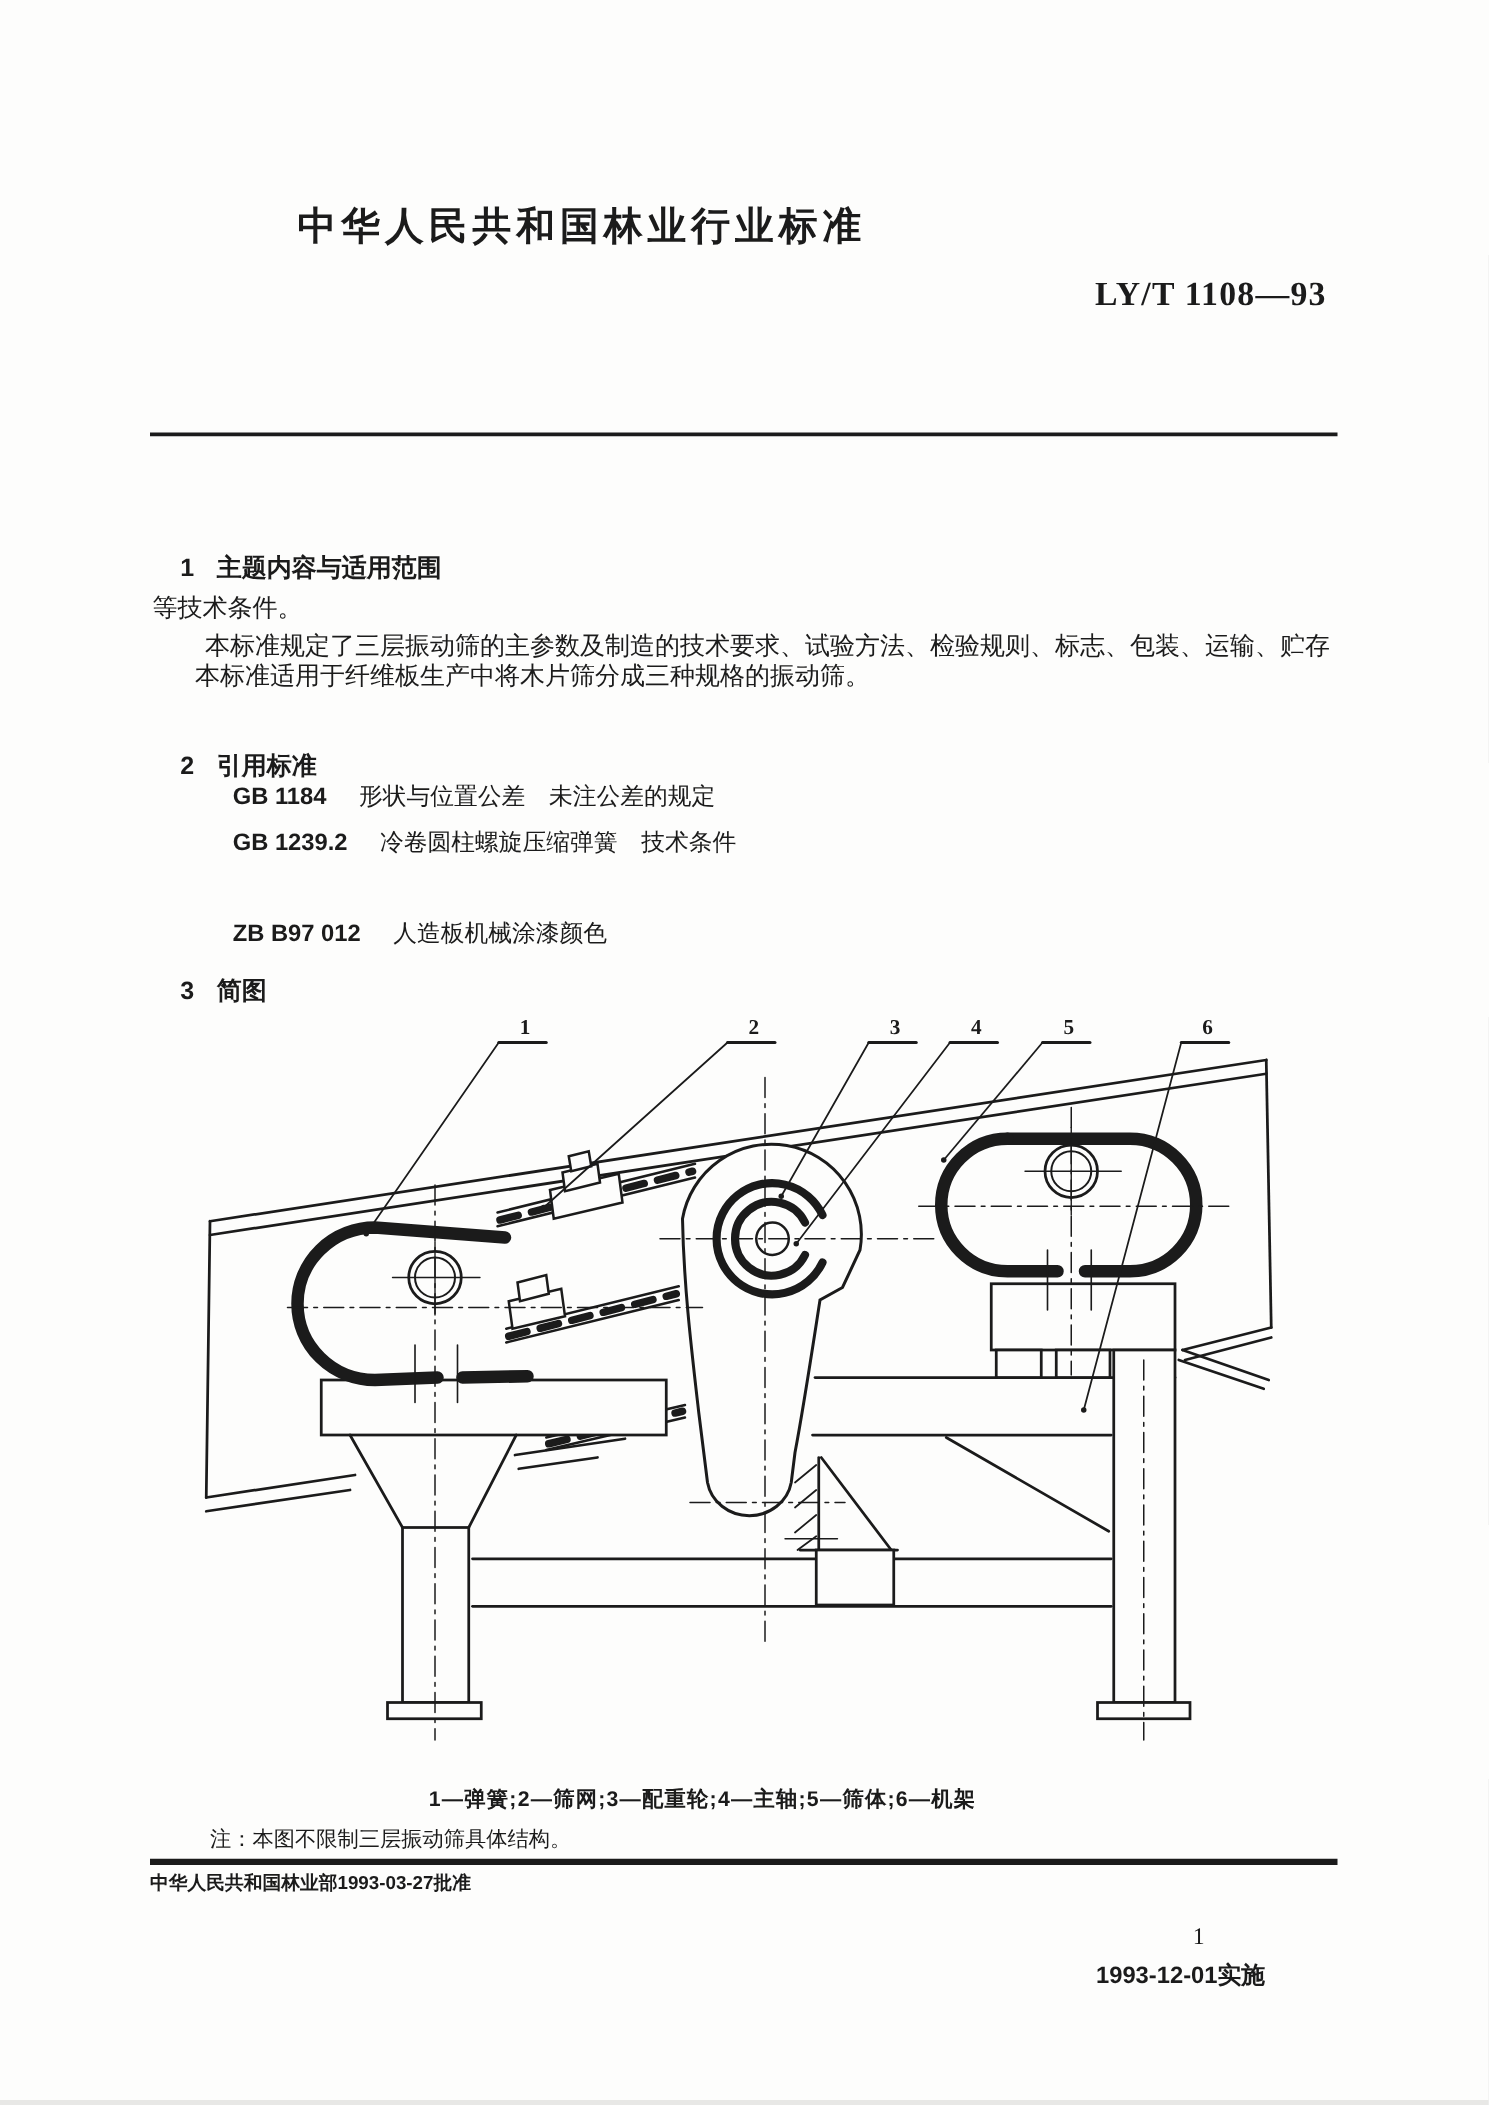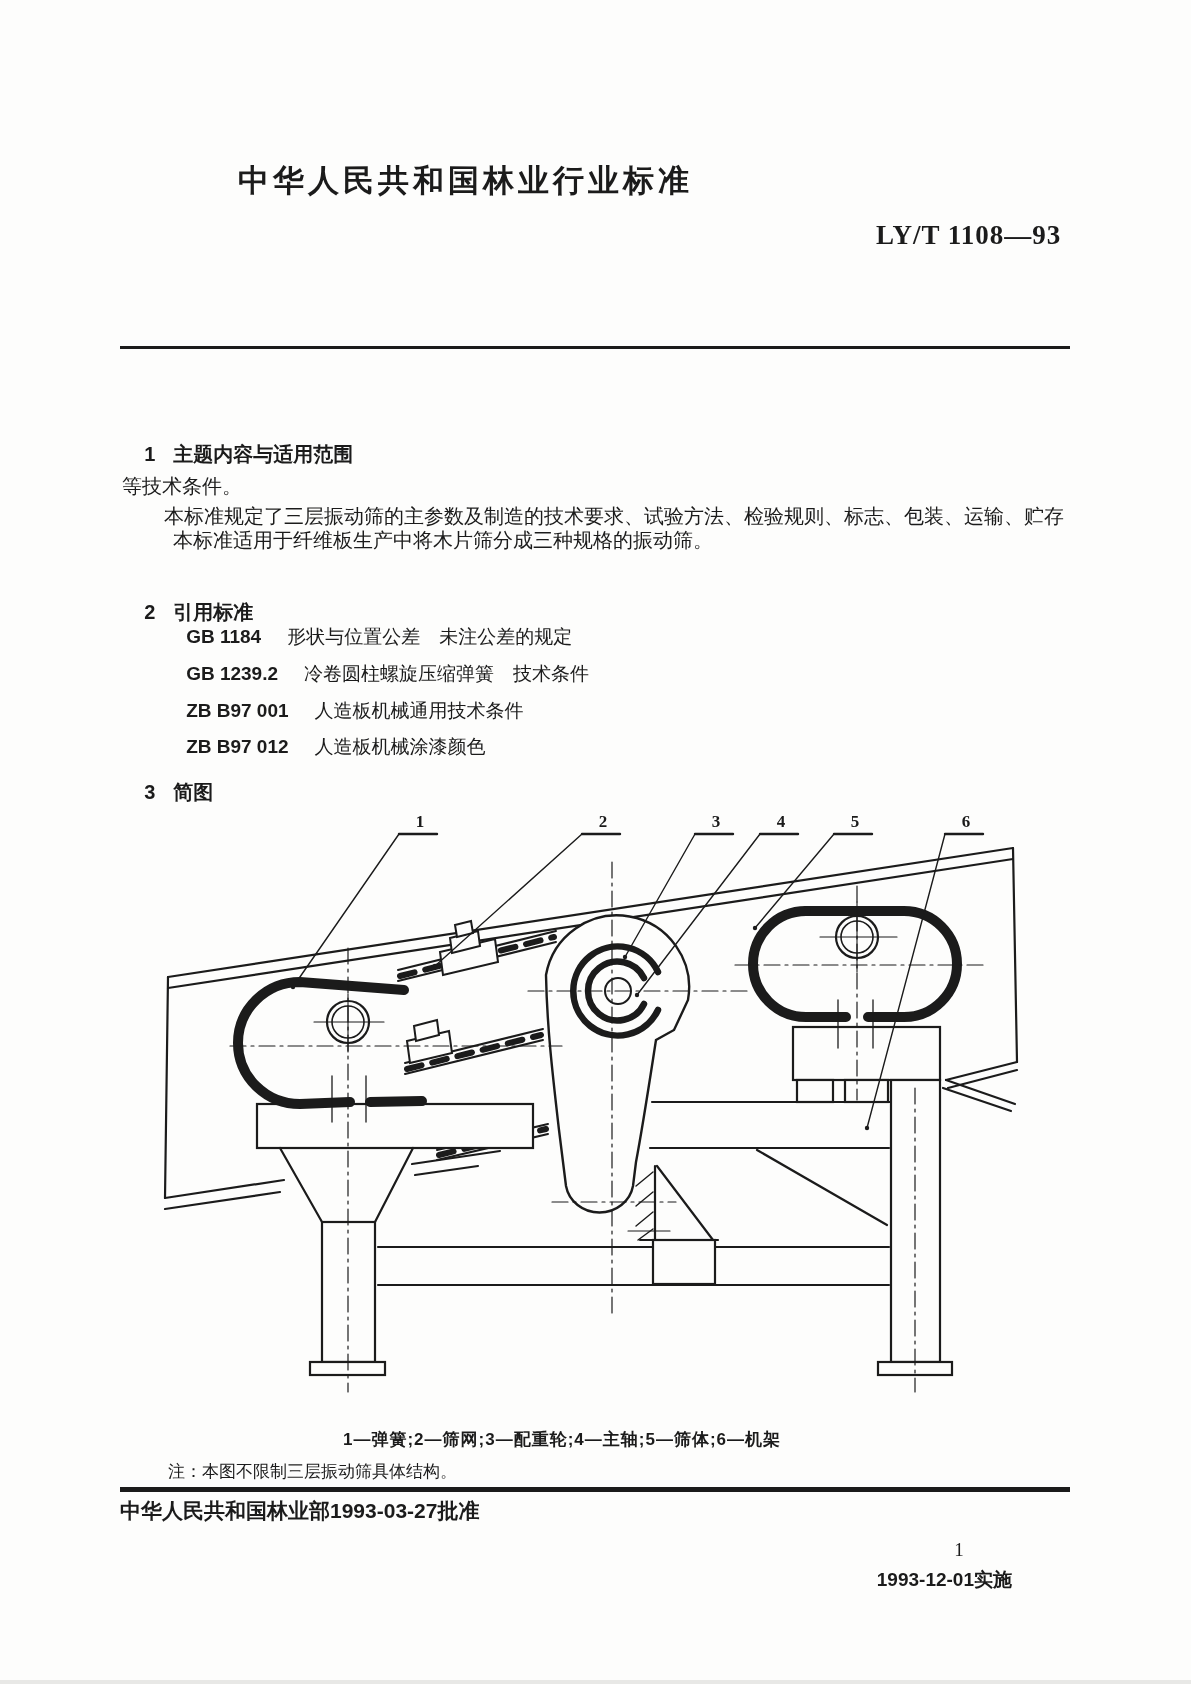--- a/index.html
+++ b/index.html
@@ -14,52 +14,49 @@
   .doc-title{left:283px;top:251px;font-size:40px;font-weight:bold;letter-spacing:40px;white-space:nowrap;}
   .rule-top{left:120px;top:346px;width:950px;height:3px;background:#1b1b1b;}
   .rule-bottom{left:120px;top:1487px;width:950px;height:5px;background:#1b1b1b;}
   .sec-head{font-size:20px;font-weight:bold;white-space:pre;}
   .sec-head .num{margin-right:18px;}
   .body-text{font-size:20px;white-space:pre;}
   .ref-line{font-size:19px;white-space:pre;}
   .ref-line .code{margin-right:26px;font-weight:bold;}
   .fig-caption{left:343px;top:1428px;font-size:17px;font-weight:bold;letter-spacing:1px;}
   .fig-note{left:168px;top:1460px;font-size:17px;}
-  .footer-left{left:120px;top:1497px;font-size:21px;font-weight:bold;}
+  .footer-left{left:120px;top:1497px;font-size:15px;font-weight:bold;}
   .footer-right{left:700px;top:1567px;width:312px;text-align:right;font-size:19px;font-weight:bold;}
   .page-num{left:944px;top:1539px;width:30px;text-align:center;font-size:19px;font-family:"Liberation Serif","DejaVu Serif",serif;}
   svg text{font-family:"Liberation Serif","DejaVu Serif",serif;font-weight:bold;font-size:17px;}
 </style>
 </head>
 <body>
 
 <div id="page">
 
   <div class="abs doc-header">中华人民共和国林业行业标准</div>
   <div class="abs std-number">LY/T 1108—93</div>
   <div class="abs rule-top"></div>
 
   <div class="abs sec-head" style="left:122px;top:418px;">
     <span class="num">1</span><span>主题内容与适用范围</span>
   </div>
   <div class="abs body-text" style="left:164px;top:455px;margin-top:48px;">本标准规定了三层振动筛的主参数及制造的技术要求、试验方法、检验规则、标志、包装、运输、贮存</div>
   <div class="abs body-text" style="left:122px;top:473px;">等技术条件。</div>
-  <div class="abs body-text" style="left:173px;top:527px;text-align:center;">本标准适用于纤维板生产中将木片筛分成三种规格的振动筛。</div>
+  <div class="abs body-text" style="left:156px;top:527px;text-align:center;">本标准适用于纤维板生产中将木片筛分成三种规格的振动筛。</div>
 
   <div class="abs sec-head" style="left:122px;top:576px;">
     <span class="num">2</span><span>引用标准</span>
   </div>
   <div class="abs ref-line" style="left:165px;top:602px;">
     <span class="code">GB 1184</span><span>形状与位置公差　未注公差的规定</span>
   </div>
   <div class="abs ref-line" style="left:165px;top:639px;">
     <span class="code">GB 1239.2</span><span>冷卷圆柱螺旋压缩弹簧　技术条件</span>
-  </div>
-  <div class="abs ref-line" style="left:165px;top:676px;">
-    <span class="code">ZB B97 001</span><span>人造板机械通用技术条件</span>
   </div>
   <div class="abs ref-line" style="left:165px;top:712px;">
     <span class="code">ZB B97 012</span><span>人造板机械涂漆颜色</span>
   </div>
 
   <div class="abs sec-head" style="left:122px;top:756px;">
     <span class="num">3</span><span>简图</span>
   </div>
 
   <svg class="abs" style="left:0;top:0;" width="1191" height="1684" viewBox="0 0 1191 1684" fill="none" stroke="#1b1b1b" stroke-linecap="round">

